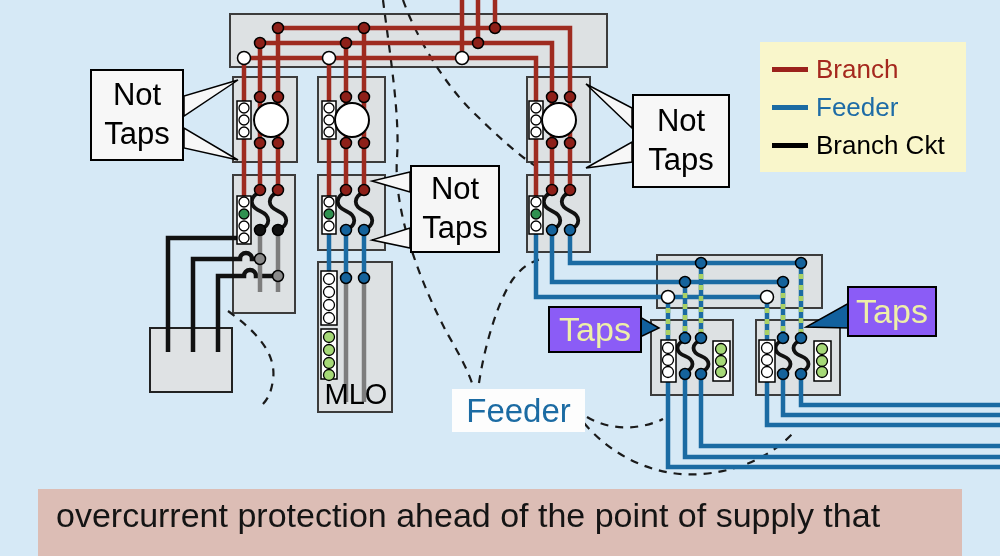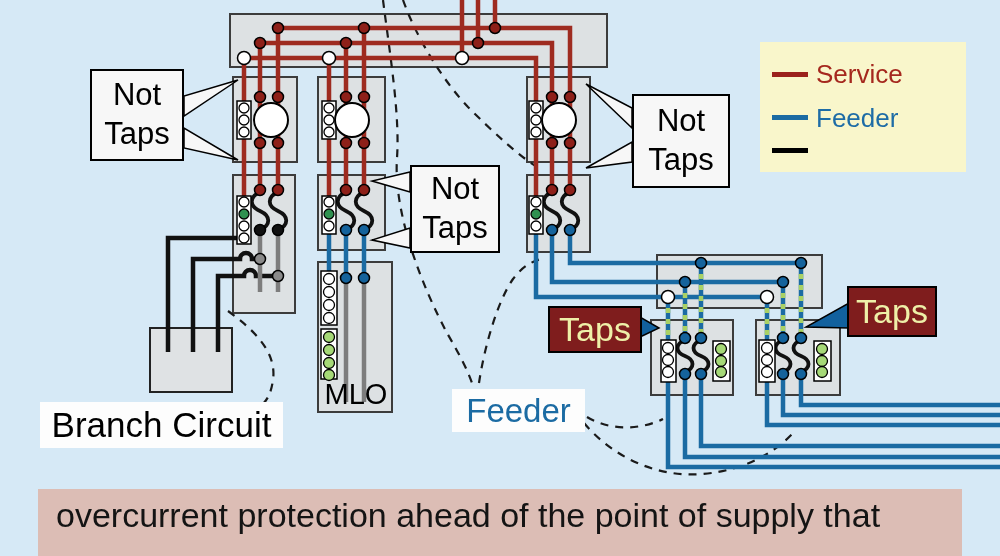--- a/index.html
+++ b/index.html
@@ -5,21 +5,21 @@
   html,body{margin:0;padding:0;background:#9db4c4;}
   #stage{
     position:relative;width:1000px;height:556px;overflow:hidden;
     background:#d6e9f6;font-family:"Liberation Sans",sans-serif;
   }
   #wires{position:absolute;left:0;top:0;}
   .lbl{position:absolute;display:flex;align-items:center;justify-content:center;
        text-align:center;box-sizing:border-box;}
   .callout-white{background:#f7f7f7;border:2px solid #000;color:#000;
        font-size:31px;line-height:1.25;}
-  .callout-blue{background:#7f1d1d;border:2px solid #000;color:#eef0a8;
+  .callout-blue{background:#8b5cf6;border:2px solid #000;color:#eef0a8;
        font-size:34px;}
   .plain-white{background:#fdfdfd;color:#000;}
   .legend{position:absolute;left:760px;top:42px;width:206px;height:130px;
        background:#f9f6cb;display:flex;flex-direction:column;
        justify-content:space-evenly;padding:2px 0;box-sizing:border-box;}
   .lrow{display:flex;align-items:center;gap:8px;padding-left:12px;
        font-size:26px;line-height:1;}
   .sw{width:36px;height:5px;flex:0 0 36px;}
   .sw-service{background:#9b221c;}
   .sw-feeder{background:#1b6ba3;}
@@ -299,39 +299,37 @@
   </div>
 
   <div class="lbl callout-blue" style="left:847px;top:286px;width:90px;height:51px;">
     <span>Taps</span>
   </div>
 
   <div class="lbl plain-white feeder-lbl" style="left:452px;top:389px;width:133px;height:43px;">
     <span>Feeder</span>
   </div>
 
-  <div class="lbl plain-white branch-lbl" style="left:40px;top:402px;width:243px;height:46px;">
-    <span>Branch Circuit</span>
-  </div>
 
   <div class="lbl mlo" style="left:322px;top:378px;width:68px;height:32px;">
     <span>MLO</span>
   </div>
 
   <div class="legend">
     <div class="lrow">
       <span class="sw sw-service"></span>
-      <span class="t-service">Service</span>
+      <span class="t-service">Branch</span>
     </div>
     <div class="lrow">
       <span class="sw sw-feeder"></span>
       <span class="t-feeder">Feeder</span>
     </div>
     <div class="lrow">
       <span class="sw sw-branch"></span>
+      <span class="t-branch">Branch Ckt</span>
     </div>
   </div>
 
   <div class="caption">
     <div>overcurrent protection ahead of the point of supply that</div>
   </div>
 
 </div>
 
 </body></html>

